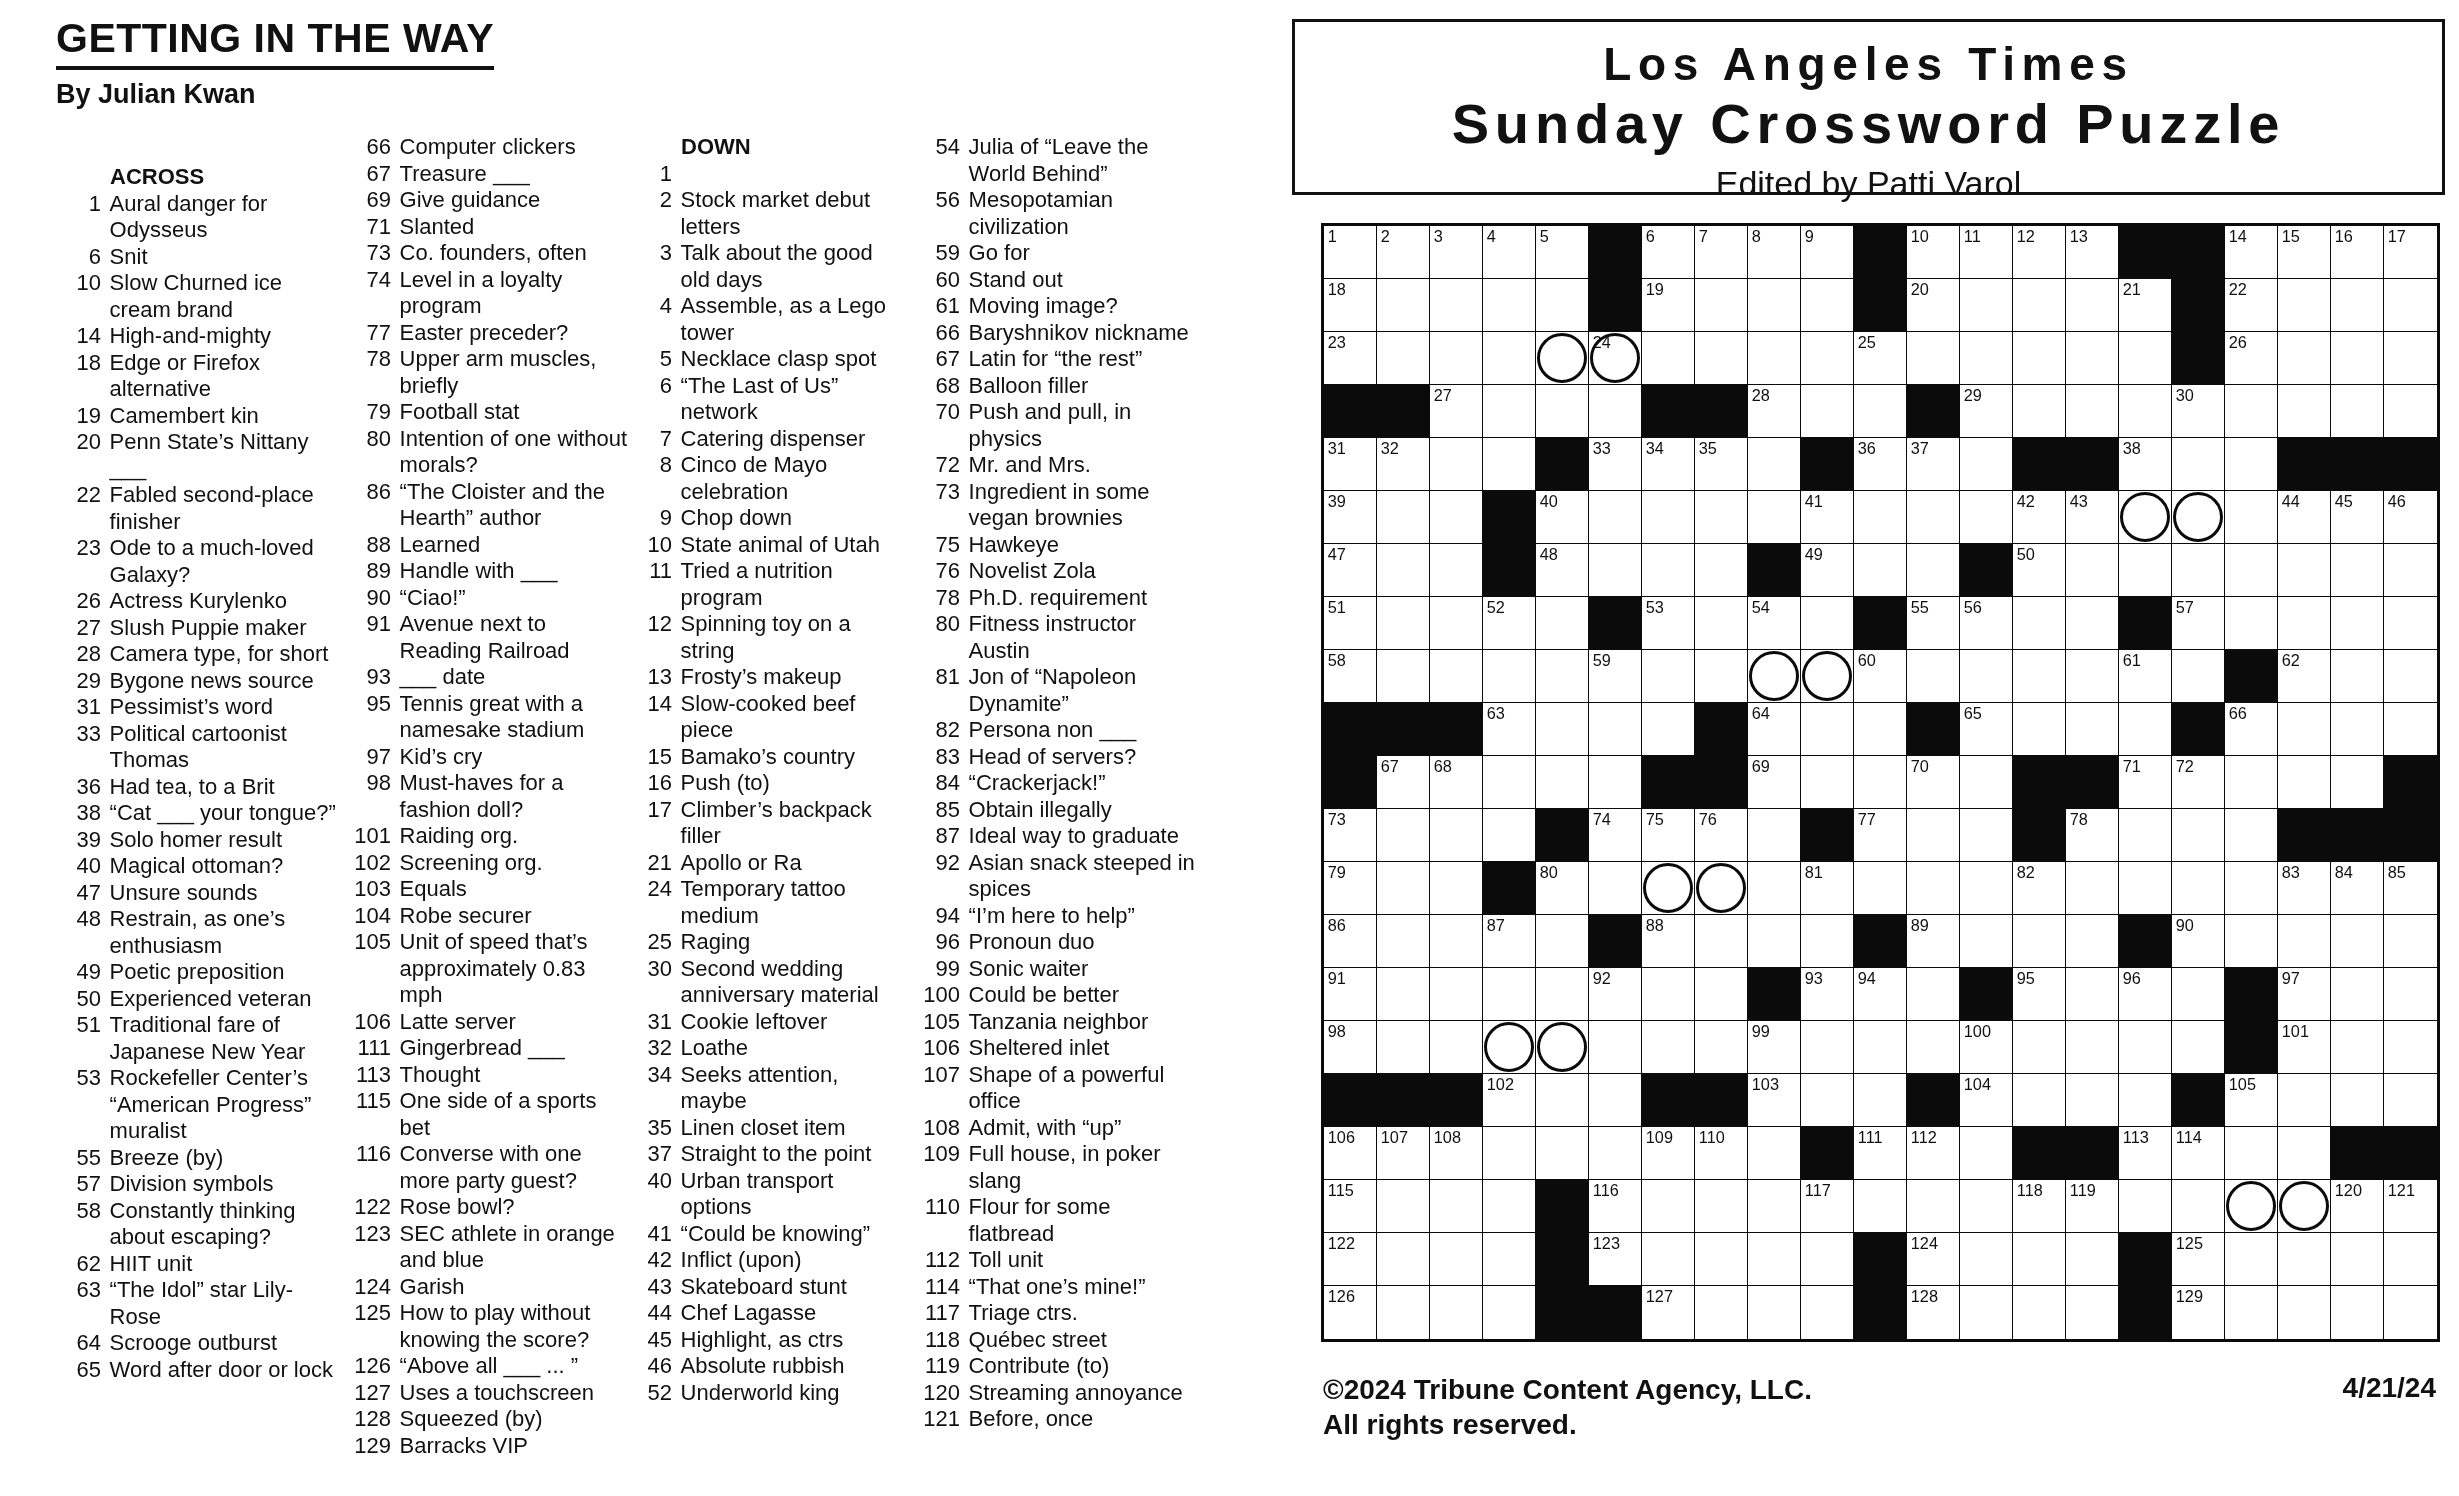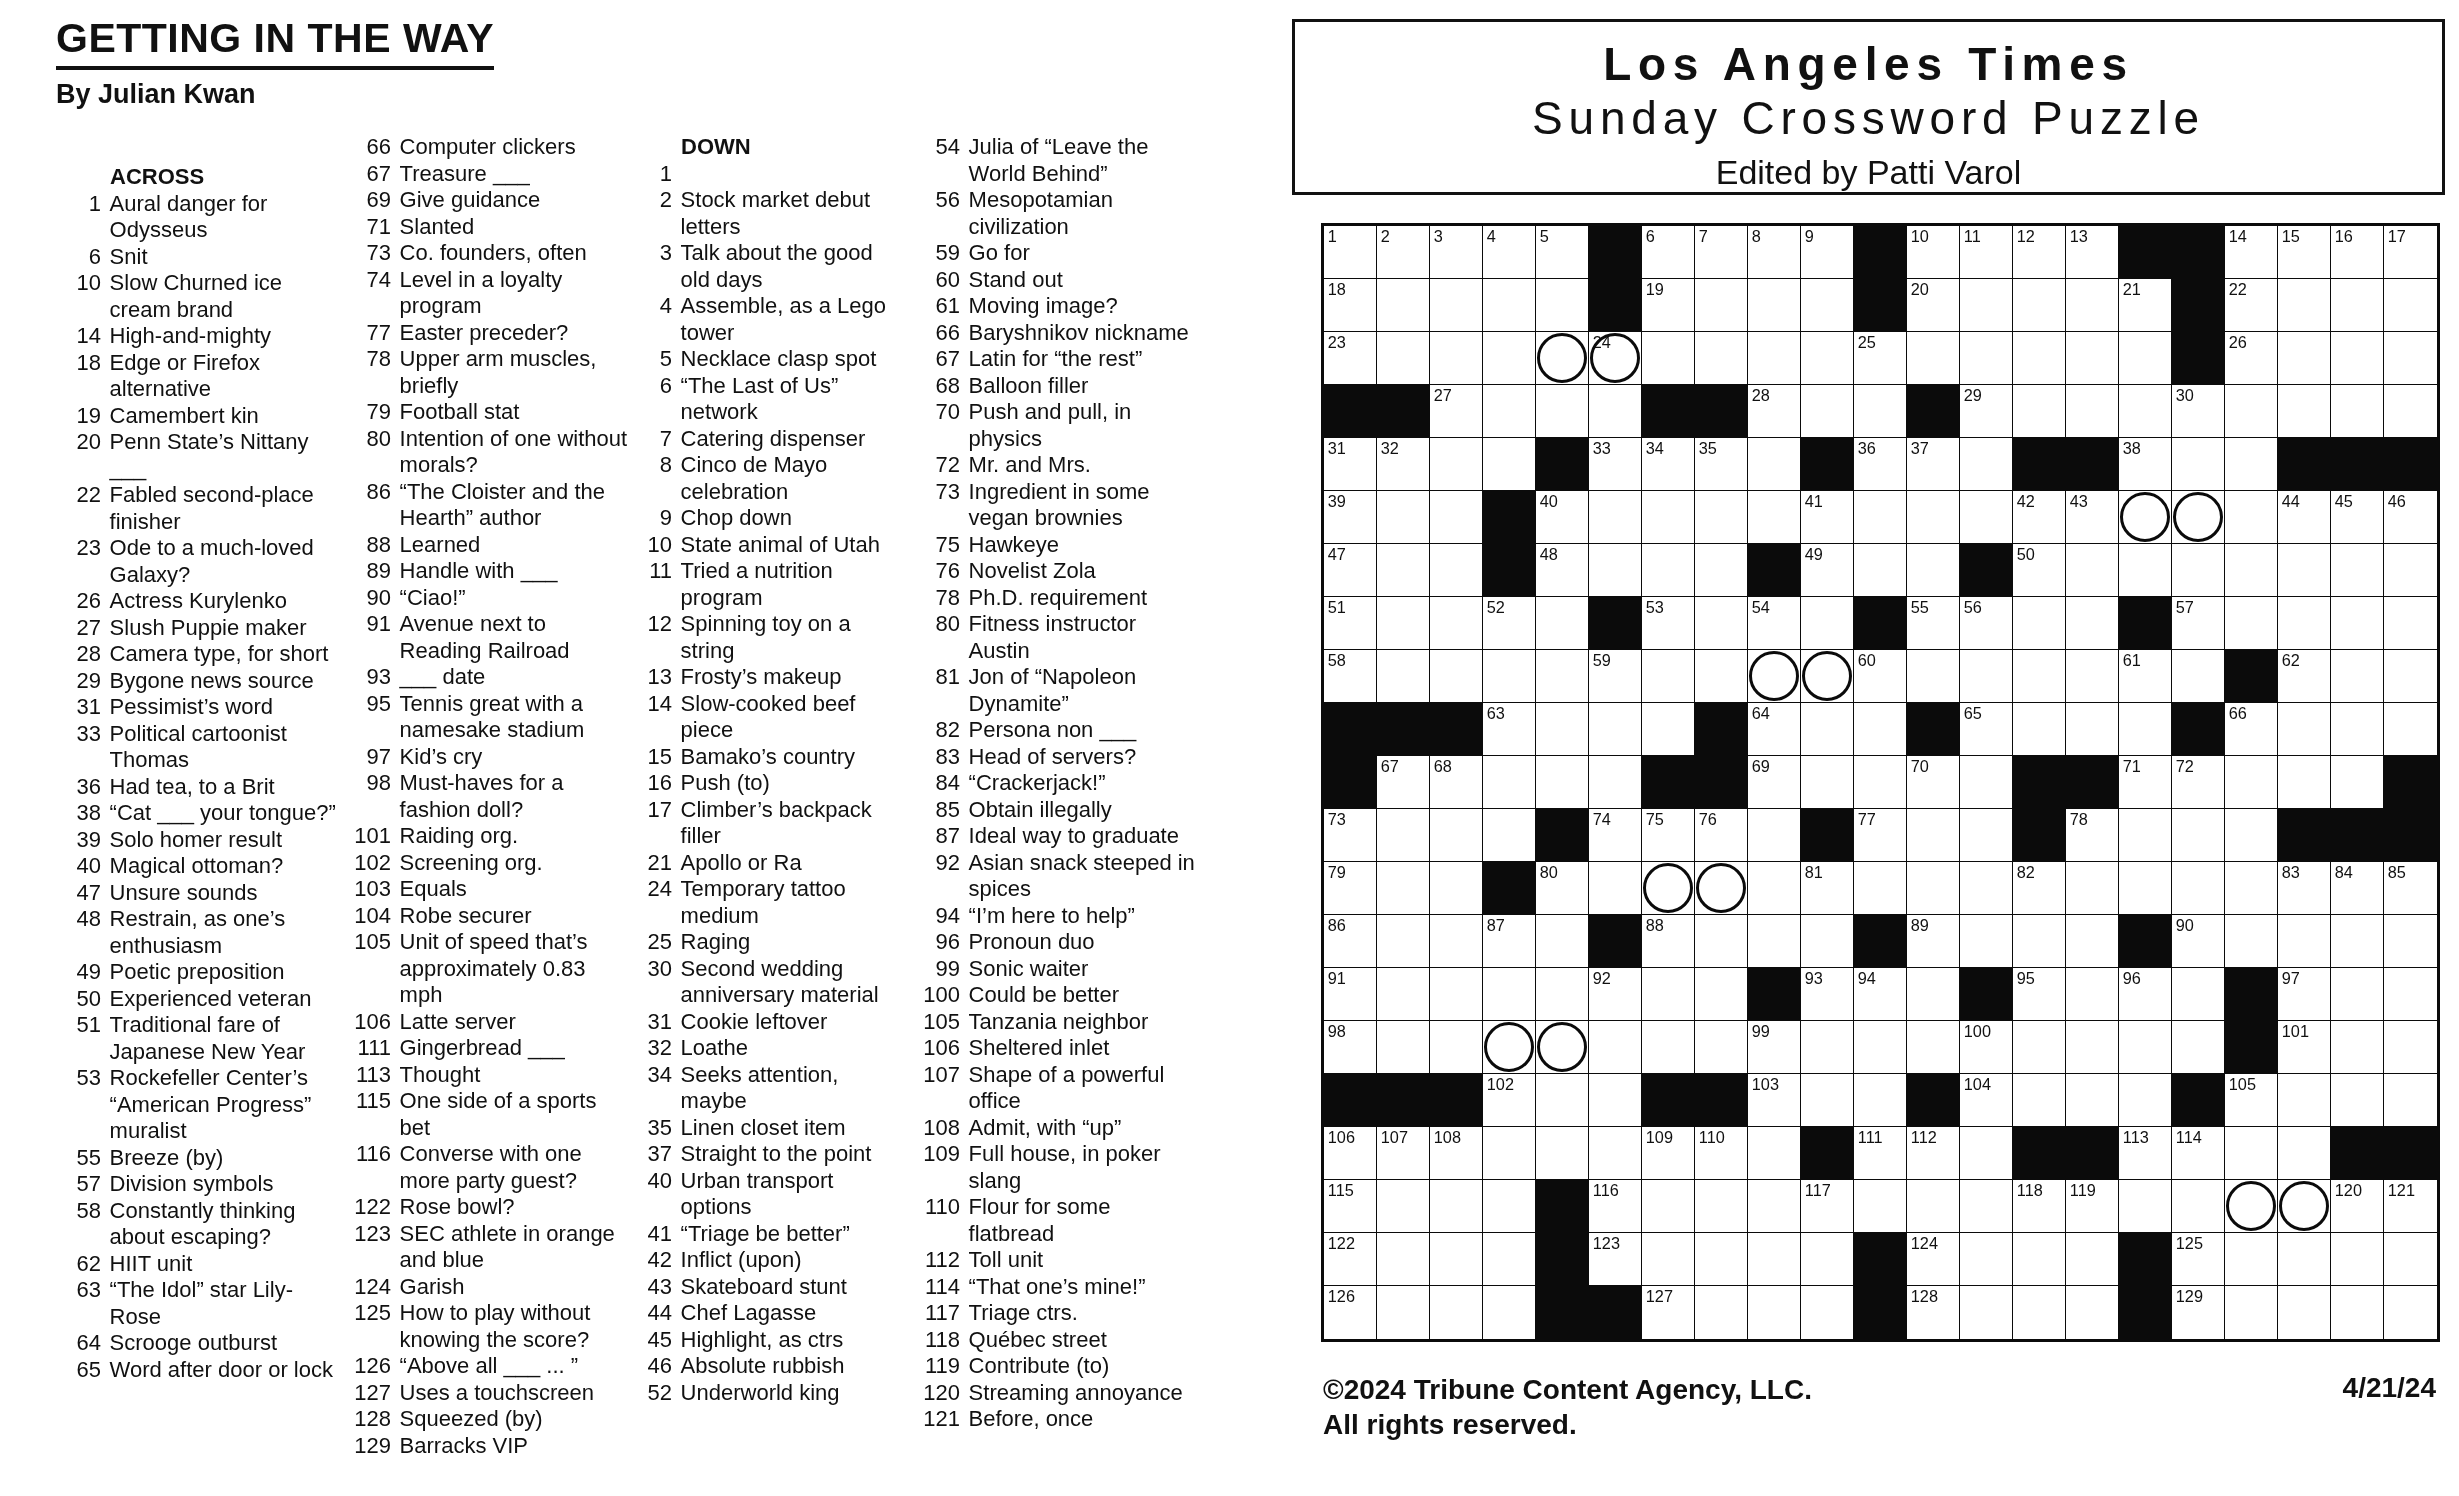--- a/index.html
+++ b/index.html
@@ -23,21 +23,21 @@
   .clue { display:flex; }
   .cnum { flex:0 0 auto; text-align:right; margin-right:8.6px; }
   #col1 .cnum { width:45px; } #col2 .cnum { width:53px; }
   #col3 .cnum { width:51px; } #col4 .cnum { width:53px; }
   .ctext { flex:1 1 auto; }
 
   
   .masthead { position:absolute; left:1292px; top:19px; width:1153px; height:176px;
     border:3.8px solid #111; text-align:center; }
   .m1 { margin-top:15.4px; font-size:46px; font-weight:bold; letter-spacing:6.7px; }
-  .m2 { font-size:46px; font-weight:normal; letter-spacing:5.8px; }
+  .m2 { font-size:56px; font-weight:bold; letter-spacing:5.8px; }
   .m3 { margin-top:7.7px; font-size:34px; }
 
   
   .grid { position:absolute; left:1321px; top:223px; display:grid;
     grid-template-columns:repeat(21,53px); grid-auto-rows:53px;
     border:3.8px solid #0b0b0b; background:#fff; }
   .cell { position:relative; background:#fff; border-right:1.9px solid #0b0b0b;
     border-bottom:1.9px solid #0b0b0b; }
   .cell:nth-child(21n) { border-right:none; }
   .cell:nth-child(n+421) { border-bottom:none; }
@@ -444,21 +444,21 @@
       <div class="clue">
         <span class="cnum">37</span>
         <span class="ctext">Straight to the point</span>
       </div>
       <div class="clue">
         <span class="cnum">40</span>
         <span class="ctext">Urban transport options</span>
       </div>
       <div class="clue">
         <span class="cnum">41</span>
-        <span class="ctext">“Triage be better”</span>
+        <span class="ctext">“Could be knowing”</span>
       </div>
       <div class="clue">
         <span class="cnum">42</span>
         <span class="ctext">Inflict (upon)</span>
       </div>
       <div class="clue">
         <span class="cnum">43</span>
         <span class="ctext">Skateboard stunt</span>
       </div>
       <div class="clue">

